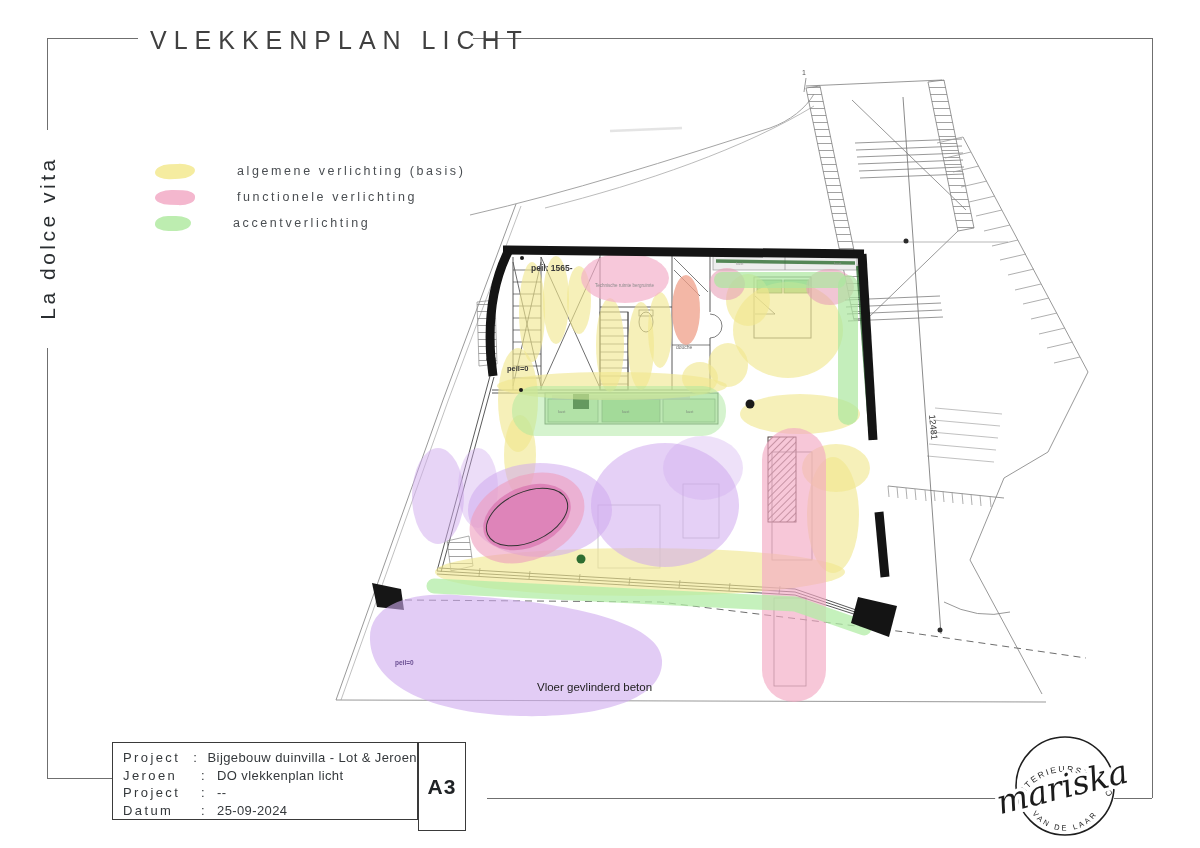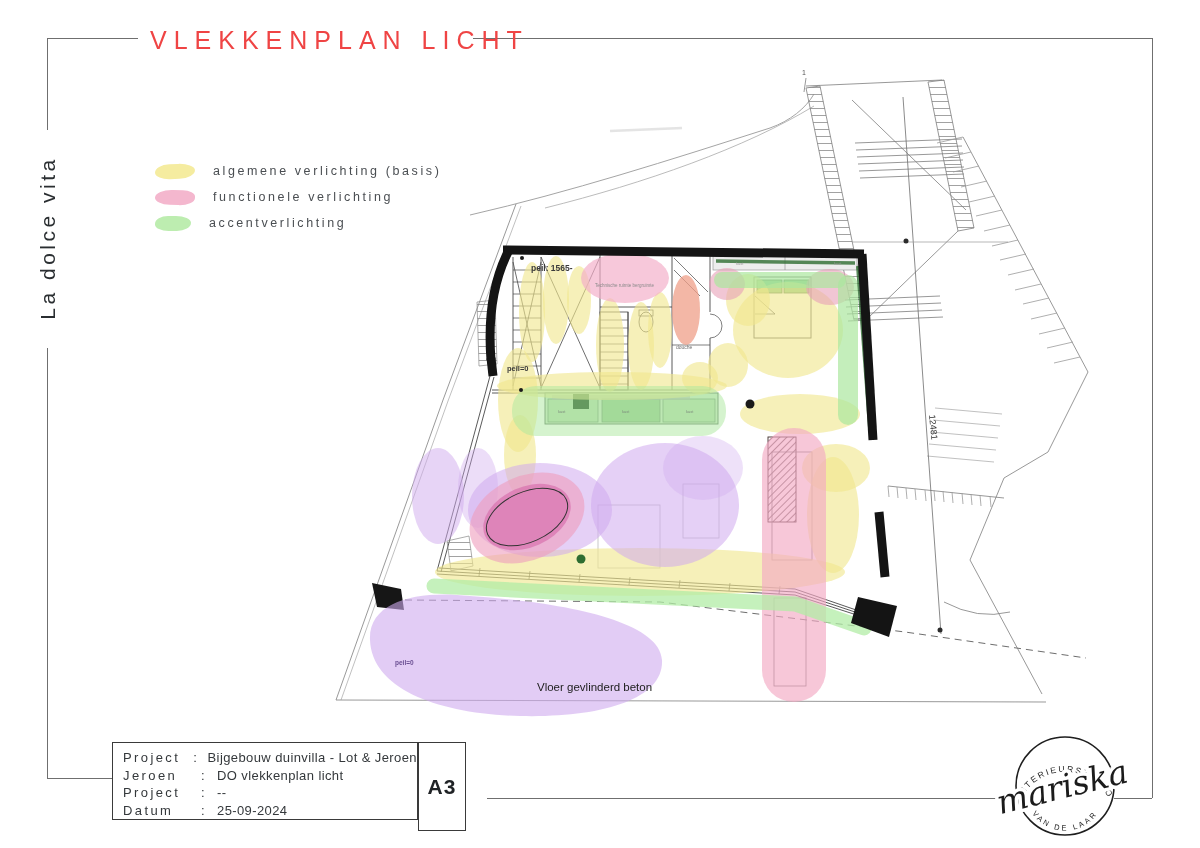--- a/index.html
+++ b/index.html
@@ -7,31 +7,31 @@
     width:1200px;height:848px;position:relative;background:#ffffff;
     font-family:"Liberation Sans",sans-serif;color:#2a2e31;overflow:hidden;
   }
   .abs{position:absolute;}
   
   .hline{position:absolute;height:0;border-top:1px solid #6f6f6f;}
   .vline{position:absolute;width:0;border-left:1px solid #6f6f6f;}
   
   .title{
     position:absolute;left:150px;top:26px;font-size:25px;font-weight:400;
-    letter-spacing:7px;color:#ef4444;white-space:nowrap;
+    letter-spacing:7px;color:#404040;white-space:nowrap;
   }
   
   .side-text{
     position:absolute;left:-62px;top:226px;width:220px;text-align:center;
     transform:rotate(-90deg);font-size:21px;letter-spacing:3.5px;color:#2a2e31;
     white-space:nowrap;
   }
   
   .legend{position:absolute;left:155px;top:158px;}
-  .legend-row{display:flex;align-items:center;height:26px;}
+  .legend-row{display:flex;align-items:center;height:26px;gap:24px;}
   .swatch{
     width:40px;height:15px;margin-right:18px;flex:0 0 auto;
     border-radius:48% 55% 52% 50% / 70% 60% 72% 58%;
   }
   .sw-yellow{background:#f5eca0;transform:rotate(-2deg);}
   .sw-pink{background:#f4b7ce;transform:rotate(2deg);border-radius:60% 42% 55% 50%/75% 55% 70% 60%;}
   .sw-purple{background:#d6b7f2;transform:rotate(-1deg);}
   .sw-green{background:#bdedb0;width:36px;}
   .legend-label{font-size:12.5px;letter-spacing:2.6px;color:#4a4e52;white-space:nowrap;}
   

